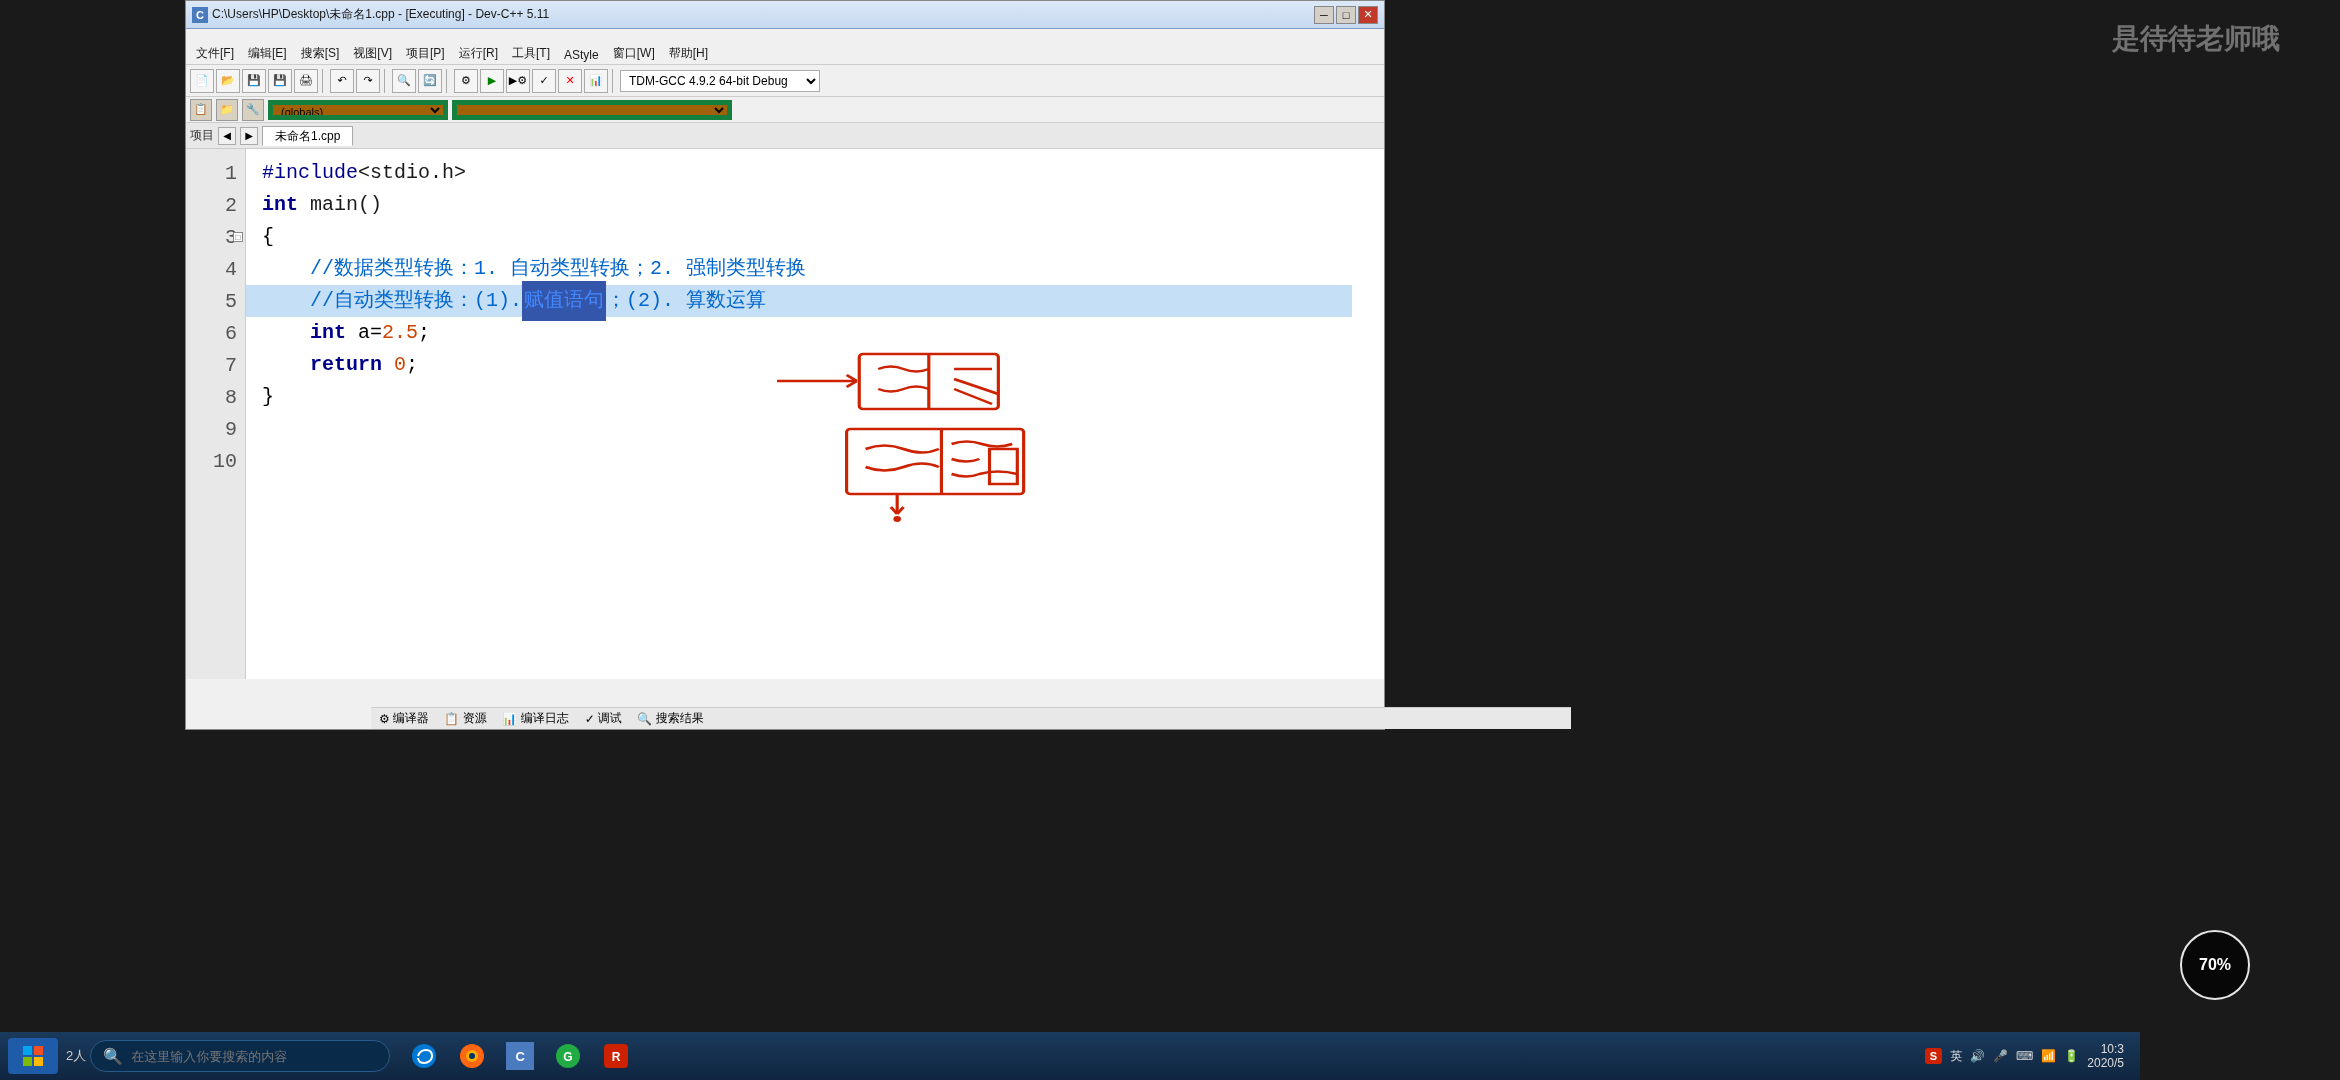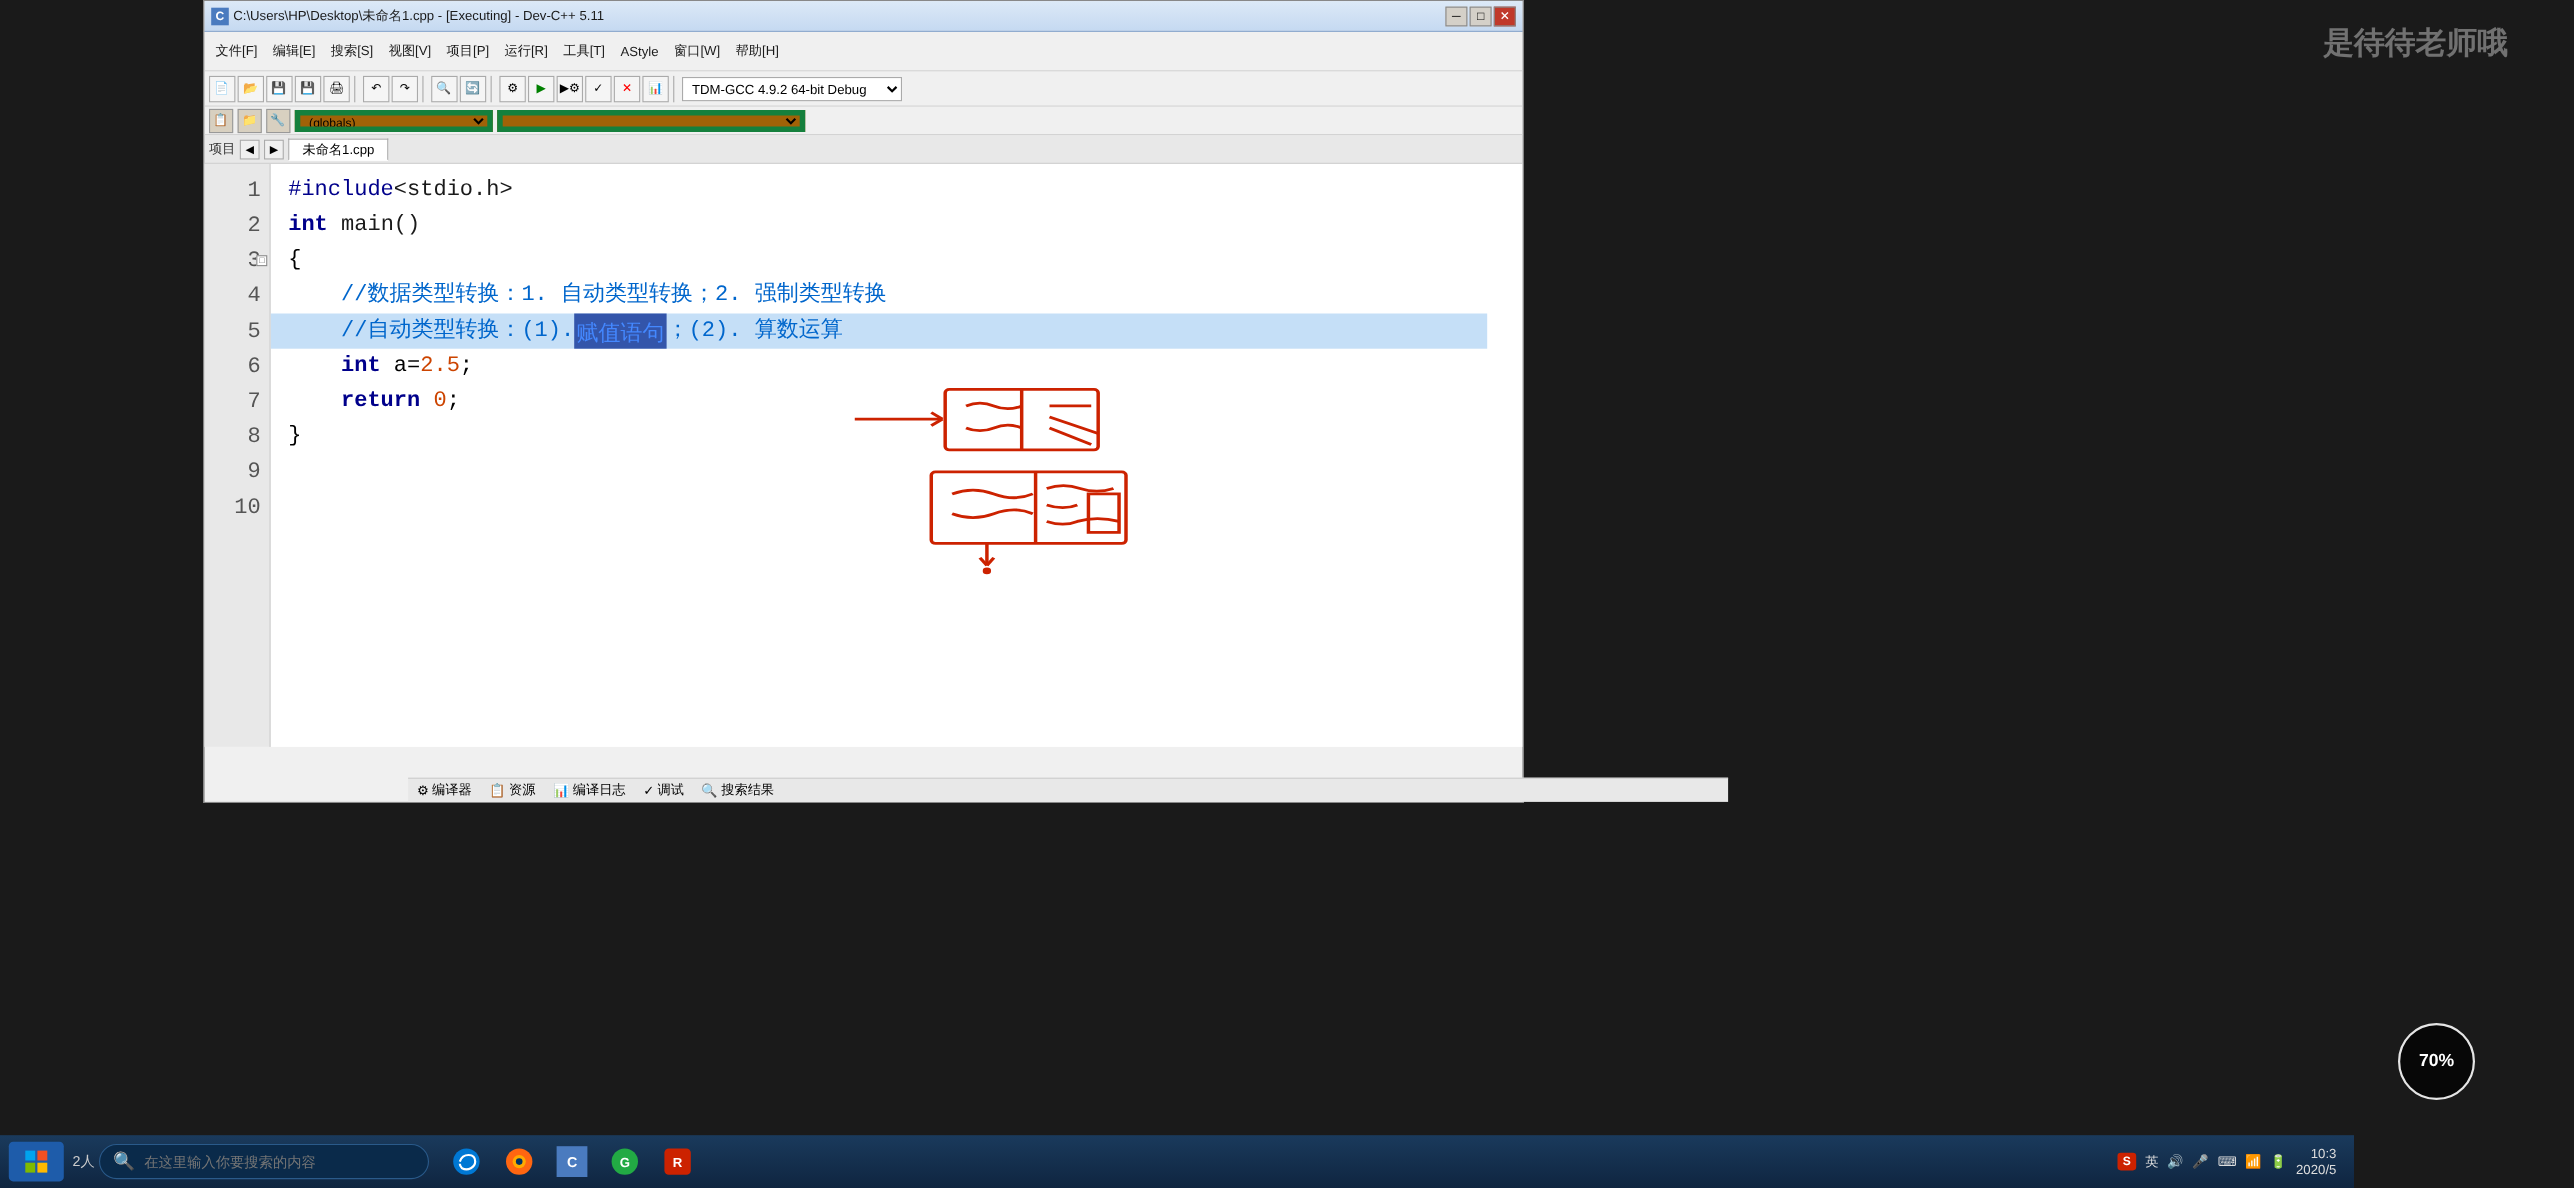--- a/index.html
+++ b/index.html
@@ -64,21 +64,21 @@
       justify-content: center;
       cursor: pointer;
     }
     .titlebar-btn.close { background: #c0392b; color: white; }
 
     
     .menubar {
       background: #f0f0f0;
       height: 36px;
       display: flex;
-      align-items: center;
+      align-items: flex-end;
       padding: 0 4px;
       border-bottom: 1px solid #ccc;
       gap: 2px;
     }
     .menubar-item {
       font-size: 12px;
       padding: 2px 6px;
       cursor: pointer;
       color: #1a1a1a;
     }
@@ -190,20 +190,21 @@
       padding: 8px 16px;
       font-family: 'Courier New', monospace;
       font-size: 20px;
       line-height: 32px;
       overflow: auto;
       position: relative;
     }
     .code-line {
       height: 32px;
       display: flex;
+      align-items: center;
       white-space: pre;
       position: relative;
     }
     .code-line.highlighted {
       background: #b3d9f7;
     }
 
     
     .kw { color: #00008b; font-weight: bold; }
     .str { color: #cc4400; }

